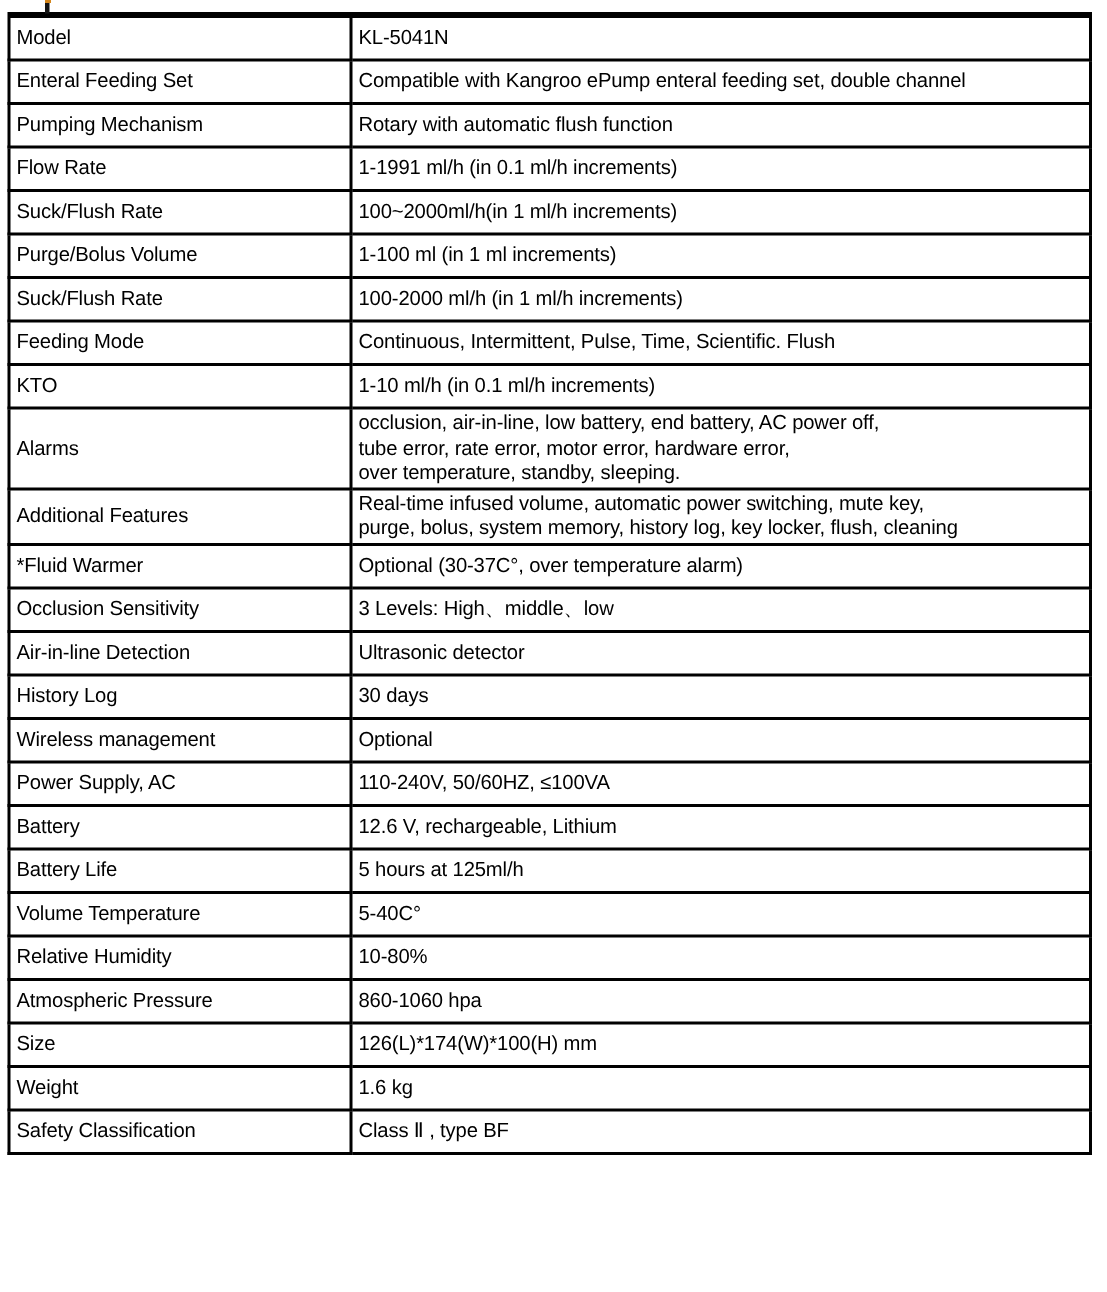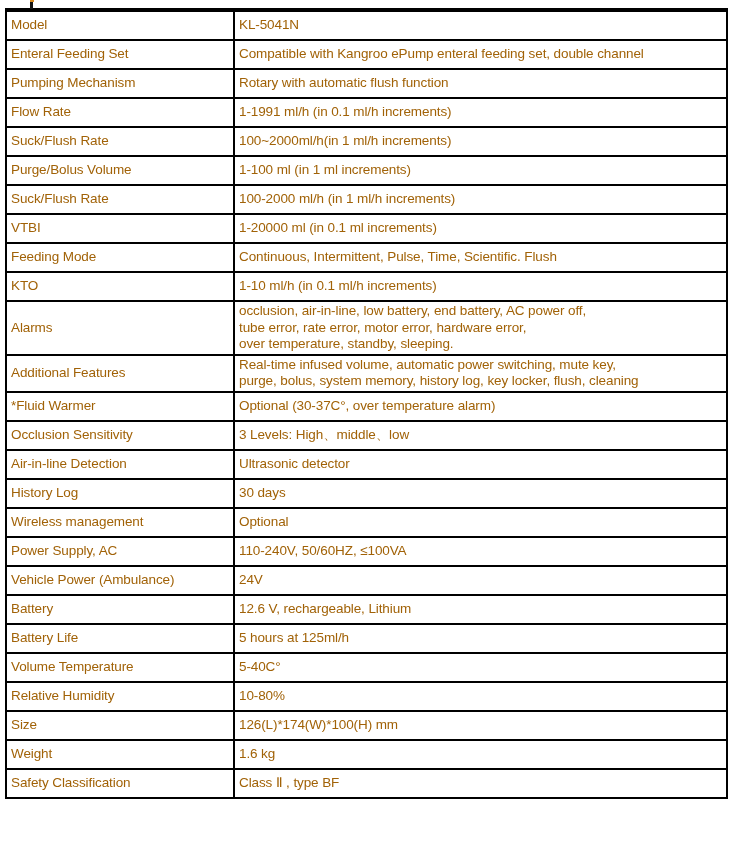--- a/index.html
+++ b/index.html
@@ -11,21 +11,21 @@
   .artifact .a-orange{display:block;width:4px;height:2px;}
   .artifact .a-black{display:block;width:3px;height:7px;}
   table.spec{
     position:absolute;left:5px;top:8px;width:723px;
     border-collapse:collapse;table-layout:fixed;
     border:2px solid #000;border-top:4px solid #000;
   }
   table.spec td{
     border:2px solid #000;
     font-size:13.5px;line-height:16.5px;letter-spacing:-0.1px;
-    color:#a16207;vertical-align:middle;
+    color:#000000;vertical-align:middle;
     padding:1px 4px 1px 4px;height:25px;overflow:hidden;
   }
   td.lbl{width:228px;}
   td.val{white-space:pre-line;}
 </style>
 </head>
 <body>
 
 <div class="artifact">
   <i class="a-orange" style="background: rgb(212, 134, 28);"></i>
@@ -60,24 +60,20 @@
       </tr>
       <tr>
         <td class="lbl">Purge/Bolus Volume</td>
         <td class="val">1-100 ml (in 1 ml increments)</td>
       </tr>
       <tr>
         <td class="lbl">Suck/Flush Rate</td>
         <td class="val">100-2000 ml/h (in 1 ml/h increments)</td>
       </tr>
       <tr>
-        <td class="lbl">VTBI</td>
-        <td class="val">1-20000 ml (in 0.1 ml increments)</td>
-      </tr>
-      <tr>
         <td class="lbl">Feeding Mode</td>
         <td class="val">Continuous, Intermittent, Pulse, Time, Scientific. Flush</td>
       </tr>
       <tr>
         <td class="lbl">KTO</td>
         <td class="val">1-10 ml/h (in 0.1 ml/h increments)</td>
       </tr>
       <tr>
         <td class="lbl">Alarms</td>
         <td class="val">occlusion,  air-in-line, low battery, end battery, AC power off,
@@ -107,38 +103,38 @@
       </tr>
       <tr>
         <td class="lbl">Wireless management</td>
         <td class="val">Optional</td>
       </tr>
       <tr>
         <td class="lbl">Power Supply, AC</td>
         <td class="val">110-240V, 50/60HZ, ≤100VA</td>
       </tr>
       <tr>
-        <td class="lbl">Vehicle Power (Ambulance)</td>
-        <td class="val">24V</td>
-      </tr>
-      <tr>
         <td class="lbl">Battery</td>
         <td class="val">12.6 V, rechargeable, Lithium</td>
       </tr>
       <tr>
         <td class="lbl">Battery Life</td>
         <td class="val">5 hours at 125ml/h</td>
       </tr>
       <tr>
         <td class="lbl">Volume Temperature</td>
         <td class="val">5-40C°</td>
       </tr>
       <tr>
         <td class="lbl">Relative Humidity</td>
         <td class="val">10-80%</td>
+      </tr>
+      <tr>
+        <td class="lbl">Atmospheric Pressure</td>
+        <td class="val">860-1060 hpa</td>
       </tr>
       <tr>
         <td class="lbl">Size</td>
         <td class="val">126(L)*174(W)*100(H) mm</td>
       </tr>
       <tr>
         <td class="lbl">Weight</td>
         <td class="val">1.6 kg</td>
       </tr>
       <tr>

